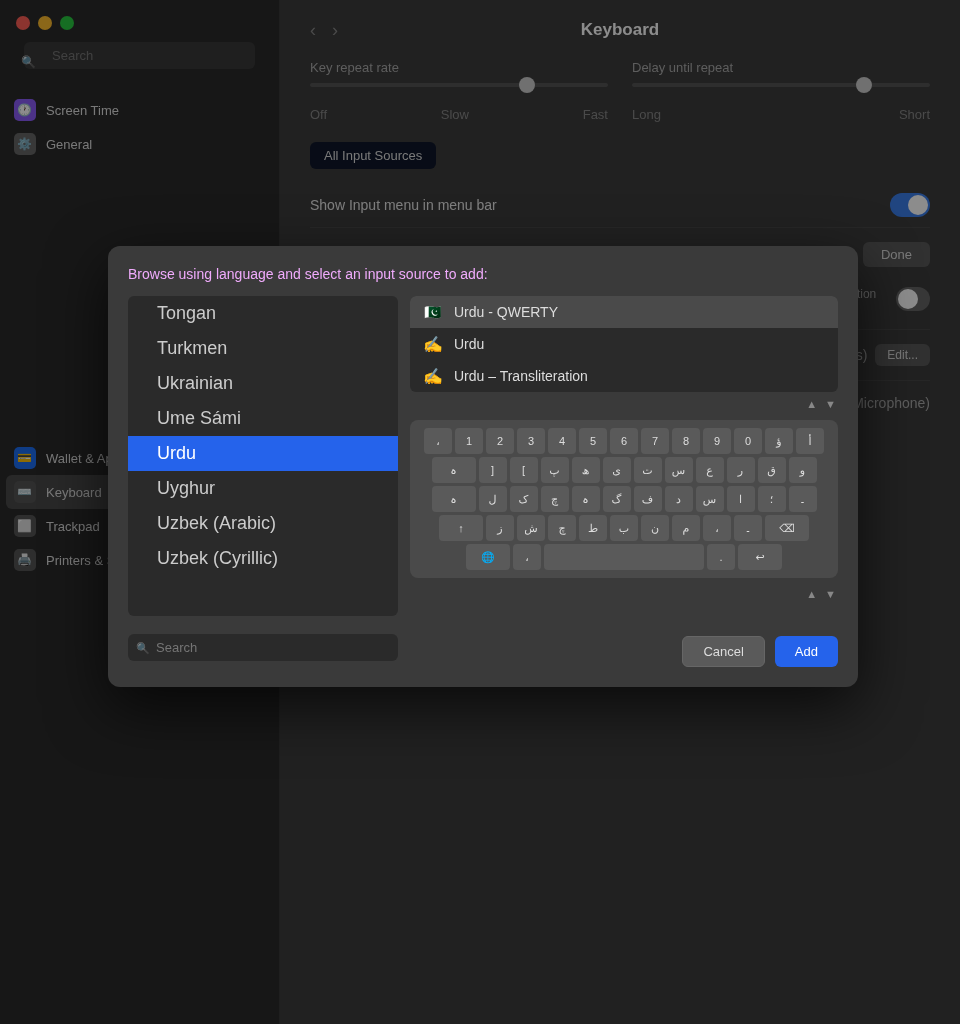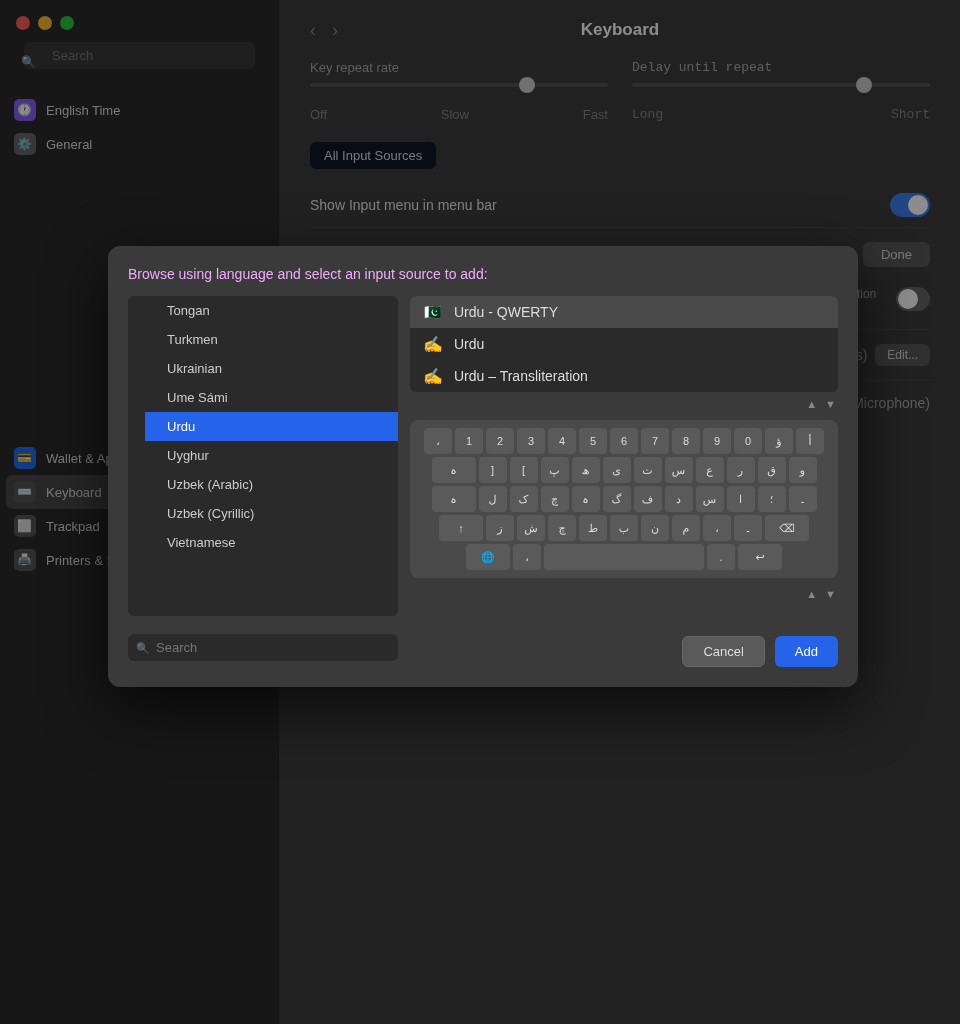--- a/index.html
+++ b/index.html
@@ -257,25 +257,24 @@
     .lang-list {
       width: 270px;
       background: #2a2a2a;
       border-radius: 6px;
       overflow-y: auto;
       height: 320px;
       flex-shrink: 0;
     }
 
     .lang-item {
-      padding: 7px 22px;
-      font-size: 13px;
+      padding: 7px 29px;
+      font-size: 18px;
       color: #ccc;
       cursor: pointer;
-      margin-left: 17px;
     }
     .lang-item.selected {
       background: #2563eb;
       color: white;
     }
 
     .right-panel {
       flex: 1;
       display: flex;
       flex-direction: column;
@@ -406,21 +405,21 @@
     <button class="wc-btn wc-max"></button>
   </div>
 
   <div style="position:relative; margin: 0 12px 12px 12px;">
     <span style="position:absolute;left:9px;top:50%;transform:translateY(-50%);color:#888;font-size:12px;">🔍</span>
     <input class="sidebar-search" type="text" placeholder="Search" style="">
   </div>
 
   <div class="sidebar-item">
     <div class="icon-circle" style="background:#8a5cf7;">🕐</div>
-    <span>English Time</span>
+    <span>Screen Time</span>
   </div>
 
   <div class="sidebar-item">
     <div class="icon-circle" style="background:#666;">⚙️</div>
     <span>General</span>
   </div>
 
   <div style="height: 280px;"></div>
 
   <div class="sidebar-item">
@@ -459,21 +458,21 @@
         <div class="slider-track">
           <div class="slider-thumb" style="left: 70%;"></div>
         </div>
       </div>
       <div class="slider-labels">
         <span>Off</span>
         <span>Slow</span>
         <span>Fast</span>
       </div>
     </div>
-    <div style="flex:1;font-family:Liberation Mono, monospace;">
+    <div style="flex:1;">
       <div class="section-label">Delay until repeat</div>
       <div style="position:relative; height:20px; margin: 8px 0 4px 0;">
         <div class="slider-track">
           <div class="slider-thumb" style="left: 75%;"></div>
         </div>
       </div>
       <div class="slider-labels">
         <span>Long</span>
         <span>Short</span>
       </div>
@@ -520,21 +519,20 @@
 
     <div class="lang-list">
       <div class="lang-item">Tongan</div>
       <div class="lang-item">Turkmen</div>
       <div class="lang-item">Ukrainian</div>
       <div class="lang-item">Ume Sámi</div>
       <div class="lang-item selected">Urdu</div>
       <div class="lang-item">Uyghur</div>
       <div class="lang-item">Uzbek (Arabic)</div>
       <div class="lang-item">Uzbek (Cyrillic)</div>
-      <div class="lang-item">Vietnamese</div>
 
     </div>
 
     <div class="right-panel">
 
       <div class="input-source-list">
         <div class="input-source-item selected">
           <div class="flag-icon">🇵🇰</div>
           <span>Urdu - QWERTY</span>
         </div>

